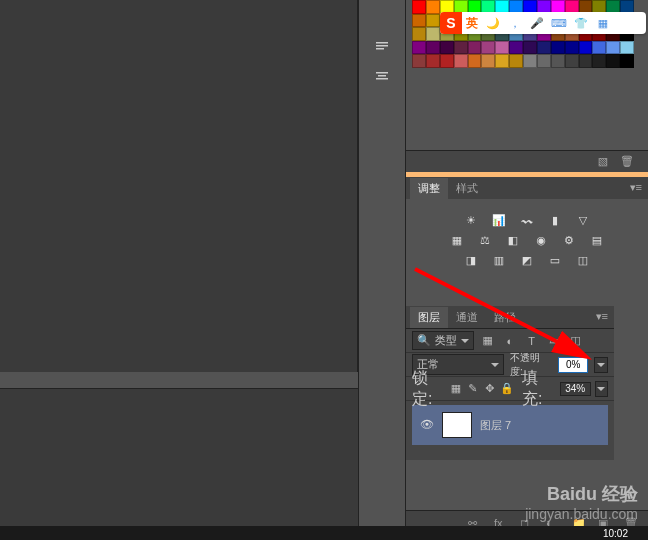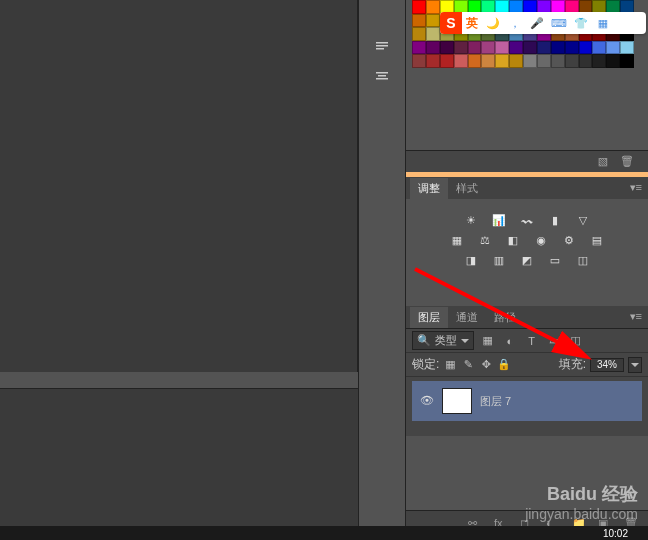--- a/index.html
+++ b/index.html
@@ -20,31 +20,31 @@
 .ime-icon{width:18px;height:18px;margin:0 2px;display:flex;align-items:center;justify-content:center;color:#4a90e2}
 .panel{border-top:5px solid #fdba74}
 .panel-tabs{height:22px;background:#424242;display:flex;align-items:center;padding-left:4px;position:relative}
 .tab{padding:3px 8px;color:#aaa;cursor:pointer}
 .tab.active{background:#535353;color:#eee}
 .panel-menu{position:absolute;right:6px;top:4px;color:#aaa}
 .adjust-body{padding:8px 10px}
 .adjust-label{color:#ddd;margin-bottom:8px}
 .adj-row{display:flex;gap:10px;justify-content:center;margin:6px 0}
 .adj-ic{width:18px;height:14px;display:flex;align-items:center;justify-content:center;color:#ddd}
-.layers{position:absolute;left:406px;top:306px;width:242px}
+.layers{position:absolute;left:406px;top:306px;width:208px}
 .layer-toolbar{height:24px;background:#454545;display:flex;align-items:center;gap:6px;padding:0 6px;border-top:1px solid #222}
 .lt-sel{display:flex;align-items:center;background:#3a3a3a;border:1px solid #222;padding:1px 4px;gap:4px}
 .lt-i{width:16px;height:14px;display:flex;align-items:center;justify-content:center;color:#bbb}
 .layer-row2{height:24px;background:#454545;display:flex;align-items:center;padding:0 6px;gap:6px;border-top:1px solid #333}
 .blend-sel{flex:0 0 92px;background:#3a3a3a;border:1px solid #222;padding:2px 4px;display:flex;justify-content:space-between;align-items:center}
 .opacity-lbl{color:#ccc;font-size:10px}
 .opacity-input{width:30px;height:16px;background:#fff;color:#000;border:1px solid #1a6bb8;text-align:center;font-size:10px}
 .opacity-btn{width:14px;height:16px;background:#3a3a3a;border:1px solid #222;display:flex;align-items:center;justify-content:center}
 .lock-row{height:24px;background:#454545;display:flex;align-items:center;padding:0 6px;gap:4px;border-top:1px solid #333}
-.lock-lbl{color:#ccc;font-size:12px}
+.lock-lbl{color:#ccc;font-size:16px}
 .lock-i{width:14px;height:14px;display:flex;align-items:center;justify-content:center;color:#bbb}
 .fill-input{width:34px;height:14px;background:#3a3a3a;border:1px solid #222;color:#eee;text-align:center;font-size:10px}
 .layer-list{background:#454545;min-height:60px;border-top:1px solid #333}
 .layer-item{height:40px;background:#5a6b8f;display:flex;align-items:center;gap:8px;padding:0 8px;margin:4px 6px}
 .eye{width:14px;height:14px;color:#ddd}
 .thumb{width:30px;height:26px;background:#fff;border:1px solid #222}
 .layer-footer{position:absolute;left:406px;top:510px;width:242px;height:26px;background:#424242;border-top:1px solid #222;display:flex;align-items:center;justify-content:flex-end;gap:12px;padding:0 10px}
 .lf-i{width:14px;height:14px;color:#999}
 .arrow{position:absolute;left:410px;top:264px;width:186px;height:100px;pointer-events:none;z-index:50}
 .watermark{position:absolute;right:10px;bottom:34px;color:rgba(255,255,255,.6);font-size:18px;font-weight:bold;z-index:60}
@@ -226,20 +226,31 @@
       <span>🔍</span>
       <span>类型</span>
       <span class="tri"></span>
     </div>
     <span class="lt-i">▦</span>
     <span class="lt-i">◐</span>
     <span class="lt-i">T</span>
     <span class="lt-i">▱</span>
     <span class="lt-i">◫</span>
   </div>
+  <div class="layer-row2">
+    <div class="blend-sel">
+      <span>正常</span>
+      <span class="tri"></span>
+    </div>
+    <span class="opacity-lbl">不透明度:</span>
+    <input class="opacity-input" value="0%" style="">
+    <div class="opacity-btn">
+        <span class="tri"></span>
+      </div>
+  </div>
   <div class="lock-row">
     <span class="lock-lbl">锁定:</span>
     <span class="lock-i">▦</span>
     <span class="lock-i">✎</span>
     <span class="lock-i">✥</span>
     <span class="lock-i">🔒</span>
     <div class="spacer"></div>
     <span class="lock-lbl">填充:</span>
     <div class="fill-input">34%</div>
     <div class="opacity-btn">

